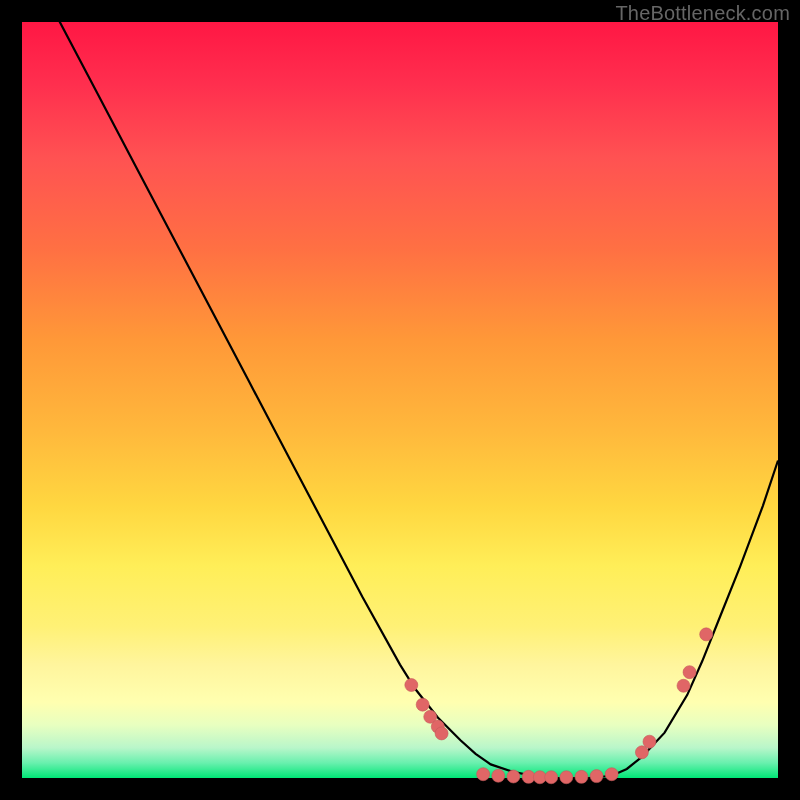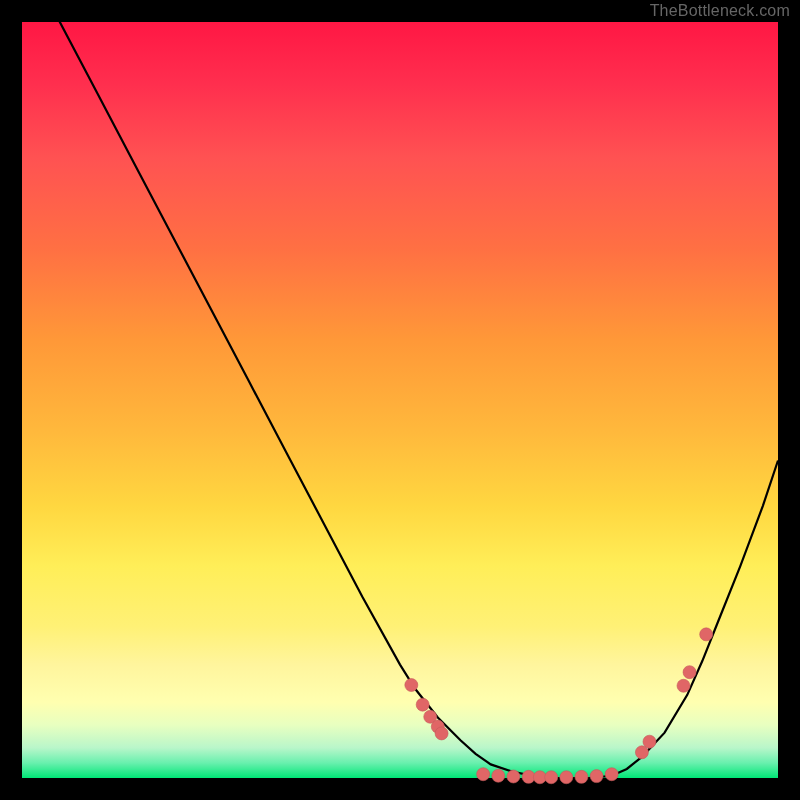--- a/index.html
+++ b/index.html
@@ -33,21 +33,21 @@
       #b9f6ca 96%,
       #69f0ae 98%,
       #00e676 100%
     );
   }
   .watermark {
     position: absolute;
     top: 2px;
     right: 10px;
     color: #666;
-    font-size: 16px;
+    font-size: 20px;
     letter-spacing: 0.2px;
     font-weight: 500;
   }
   svg.plot {
     position: absolute;
     left: 0;
     top: 0;
     width: 756px;
     height: 756px;
     overflow: visible;

